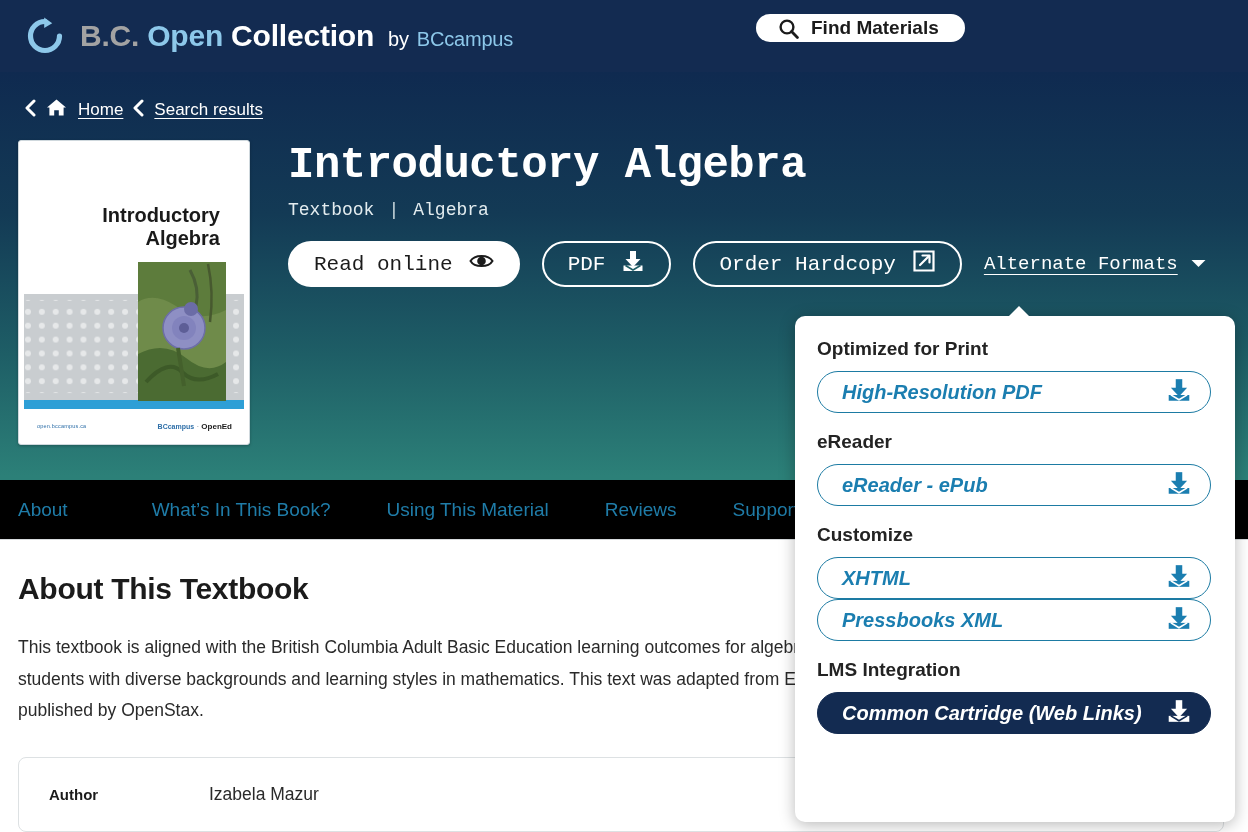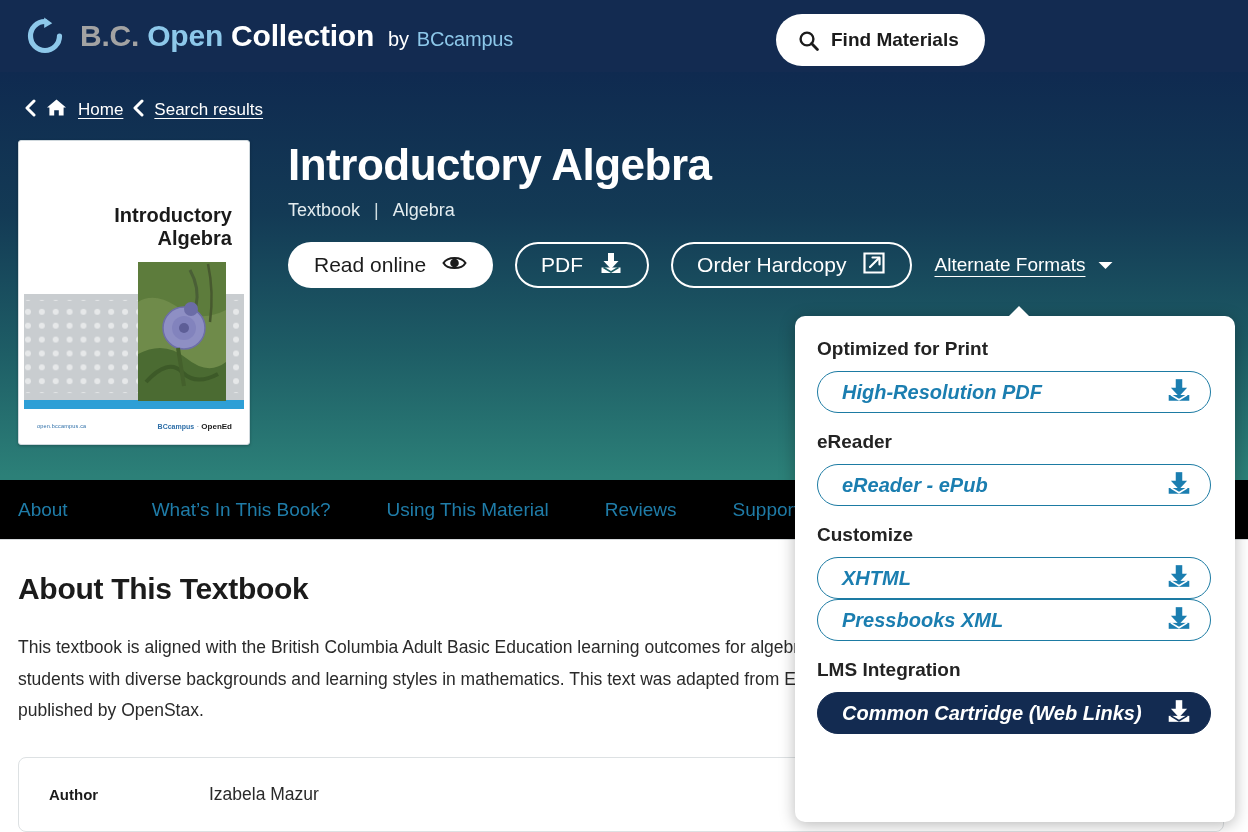--- a/index.html
+++ b/index.html
@@ -27,22 +27,22 @@
     font-size: 30px; font-weight: 700; letter-spacing: -0.2px;
     display: flex; align-items: baseline; gap: 8px; white-space: nowrap;
   }
   .bt-bc { color: #a3a3a3; }
   .bt-open { color: #8dc8ea; }
   .bt-collection { color: #ffffff; }
   .bt-by { color: #ffffff; font-size: 20px; font-weight: 400; margin-left: 6px; }
   .bt-bccampus { color: #8dc8ea; font-size: 20px; font-weight: 400; }
 
   .find-btn {
-    position: absolute; left: 776px; top: 14px;
-    height: 52px; padding: 0 26px 0 22px;
+    position: absolute; left: 756px; top: 14px;
+    height: 28px; padding: 0 26px 0 22px;
     background: #ffffff; color: #1b1b1b;
     border: none; border-radius: 999px;
     font-family: inherit; font-size: 19px; font-weight: 600;
     display: flex; align-items: center; gap: 12px; cursor: pointer;
   }
   .find-btn svg { display:block; }
 
   
   .hero {
     position: relative;
@@ -68,21 +68,21 @@
   .cover-wrap {
     width: 232px; height: 305px; flex: 0 0 232px;
     background: #ffffff;
     border: 1px solid #cfd8dd;
     border-radius: 3px;
     box-shadow: 0 1px 3px rgba(0,0,0,.25);
     position: relative; overflow: hidden;
   }
   .cover-inner { position: absolute; inset: 5px; background: #ffffff; overflow: hidden; }
   .cover-title {
-    position: absolute; right: 12px; top: 58px; width: 160px;
+    position: absolute; right: 24px; top: 58px; width: 160px;
     text-align: right; color: #1a1a1a;
     font-size: 20px; font-weight: 700; line-height: 1.14;
   }
   .cover-band {
     position: absolute; left: 0; right: 0; top: 148px; height: 106px;
     background: #c9cdd0;
   }
   .cover-dots { position: absolute; inset: 0; opacity: .55; }
   .cover-stripe {
     position: absolute; left: 0; right: 0; top: 254px; height: 9px;
@@ -97,21 +97,21 @@
     font-size: 5.5px; color: #2e6fa8; letter-spacing: .2px;
   }
   .cover-foot-right {
     position: absolute; right: 12px; bottom: 8px;
     font-size: 8px; color: #1a1a1a; font-weight: 700; white-space: nowrap;
   }
   .cfr-bc { color: #2e6fa8; font-weight: 700; font-size: 7px; }
   .cfr-sep { color: #9aa3a8; font-weight: 400; }
 
   
-  .hero-main { padding-left: 38px; padding-top: 2px; }
+  .hero-main { padding-left: 38px; padding-top: 2px; font-family: Liberation Mono, monospace; }
   .hero-title {
     color: #ffffff; font-size: 44px; font-weight: 700; letter-spacing: -0.5px;
     line-height: 1.05;
   }
   .hero-sub {
     margin-top: 12px; color: #e3ecef; font-size: 18px; font-weight: 400;
     display: flex; align-items: center; gap: 14px;
   }
   .hero-sub .sep { color: #cfdde1; }
 

